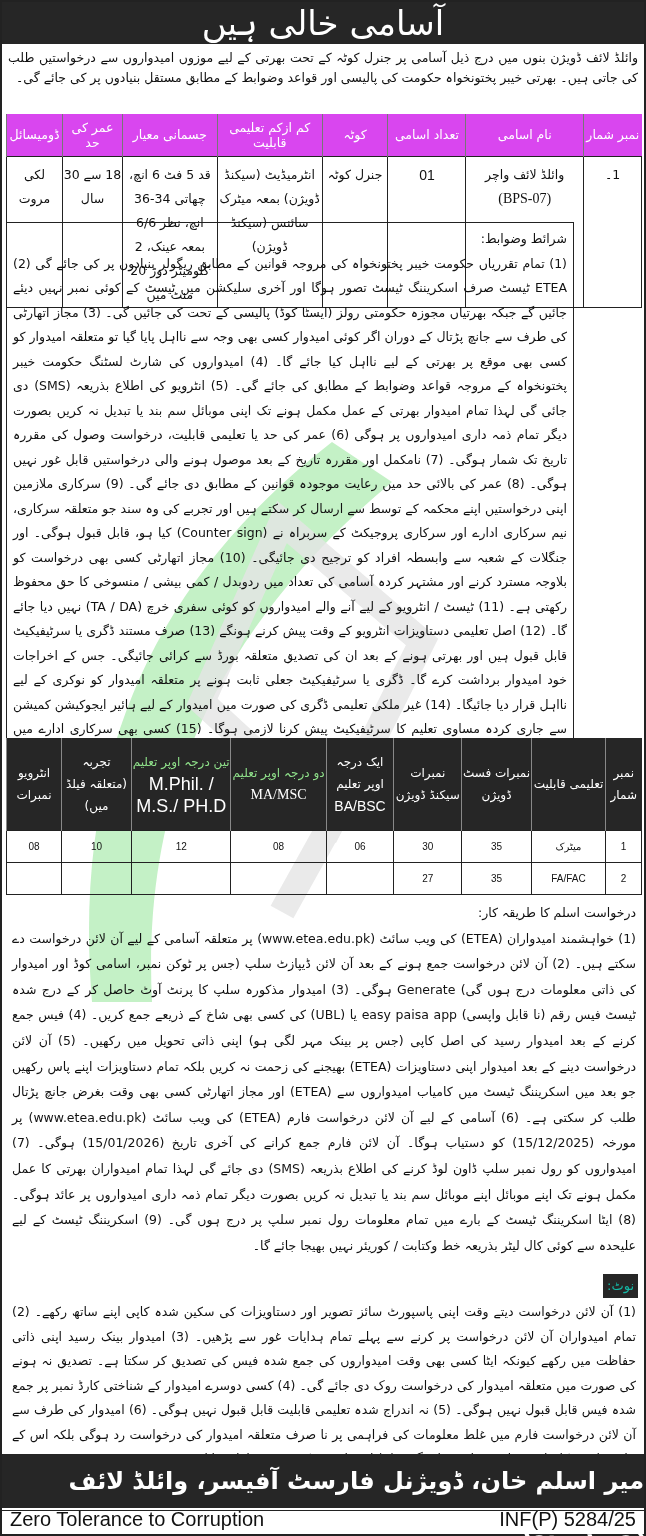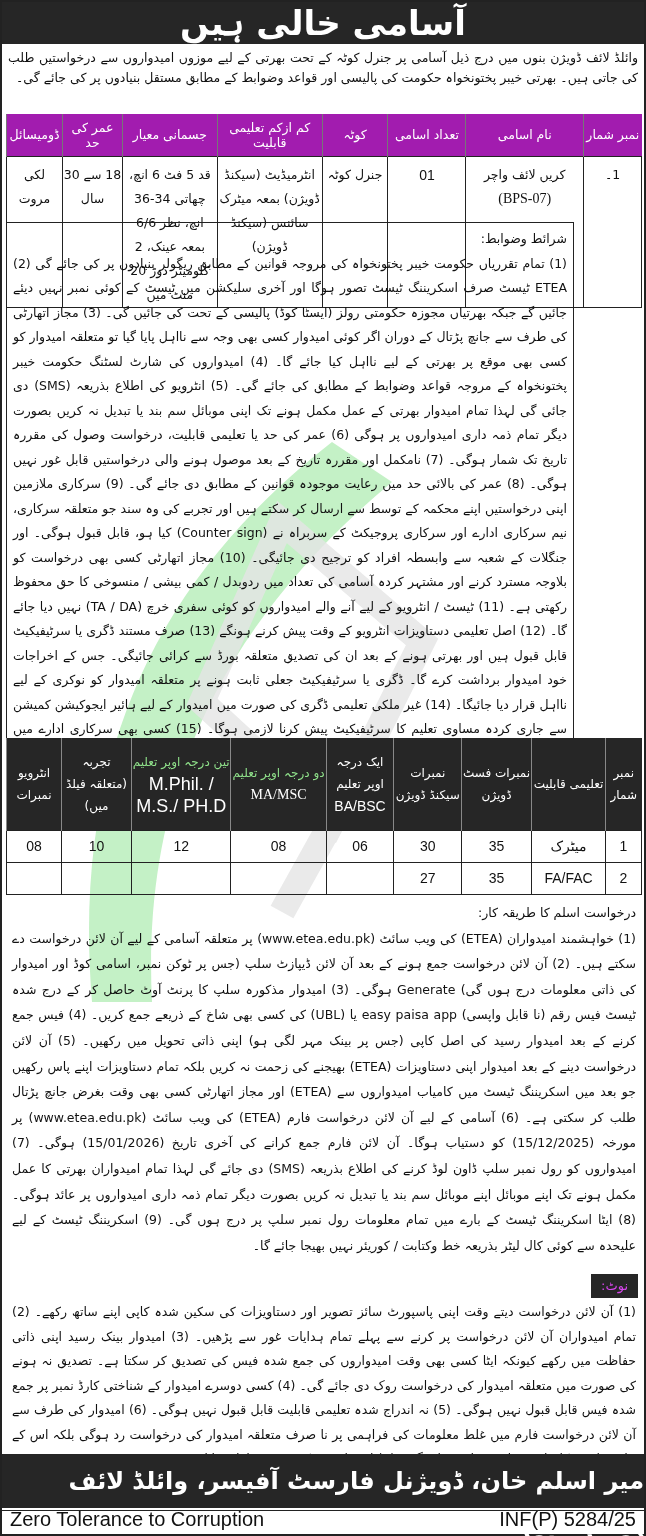--- a/index.html
+++ b/index.html
@@ -1,31 +1,31 @@
 <!DOCTYPE html>
 <html><head>
 <meta charset="utf-8">
 <style>
   * { box-sizing: border-box; margin: 0; padding: 0; }
   html, body { width: 646px; height: 1536px; background: #ffffff; overflow: hidden; }
   body { font-family: "DejaVu Sans", sans-serif; color: #111; position: relative; }
   .page { position: absolute; left: 0; top: 0; width: 646px; height: 1536px; border: 2px solid #222; background: #fff; }
-  .title-bar { position: absolute; left: 0; top: 0; width: 642px; height: 42px; background: #262626; color: #fff; text-align: center; font-size: 34px; font-weight: bold; line-height: 42px; direction: rtl; }
+  .title-bar { position: absolute; left: 0; top: 0; width: 642px; height: 42px; background: #262626; color: #fff; text-align: center; font-size: 34px; font-weight: normal; line-height: 42px; direction: rtl; }
   .intro { position: absolute; left: 6px; top: 46px; width: 630px; direction: rtl; text-align: justify; font-size: 12.5px; line-height: 20px; }
   table { border-collapse: collapse; direction: rtl; position: absolute; }
   .t1 { left: 4px; top: 112px; width: 636px; }
-  .t1 th { background: #a21caf; color: #fff; font-weight: normal; font-size: 12.5px; height: 42px; border-left: 1px solid #777; }
+  .t1 th { background: #d946ef; color: #fff; font-weight: normal; font-size: 12.5px; height: 42px; border-left: 1px solid #777; }
   .t1 td { border: 1.5px solid #222; font-size: 12.5px; text-align: center; vertical-align: top; padding-top: 6px; line-height: 24px; height: 100px; }
   .terms { position: absolute; left: 4px; top: 220px; width: 568px; border: 1.5px solid #222; padding: 4px 6px; direction: rtl; font-size: 12.5px; line-height: 24.5px; text-align: justify; }
   .t2 { left: 4px; top: 736px; width: 636px; }
   .t2 th { background: #262626; color: #fff; font-weight: normal; font-size: 12px; height: 92px; border-left: 1px solid #888; line-height: 22px; vertical-align: middle; }
   .t2 th .green { color: #8fe08a; }
-  .t2 td { border: 1.5px solid #222; text-align: center; font-size: 14px; height: 32px; font-family: "Liberation Sans", sans-serif; }
+  .t2 td { border: 1.5px solid #222; text-align: center; font-size: 10px; height: 32px; font-family: "Liberation Sans", sans-serif; }
   .howto { position: absolute; left: 4px; top: 898px; width: 636px; direction: rtl; padding: 0 6px; font-size: 12.5px; line-height: 25.6px; text-align: justify; }
-  .note-label { position: absolute; right: 6px; top: 1272px; background: #262626; color: #d946ef; padding: 0 10px; font-size: 13px; line-height: 24px; direction: rtl; }
+  .note-label { position: absolute; right: 6px; top: 1272px; background: #262626; color: #14b8a6; padding: 0 4px; font-size: 13px; line-height: 24px; direction: rtl; }
   .notes { position: absolute; left: 4px; top: 1298px; width: 636px; direction: rtl; padding: 0 6px; font-size: 12.5px; line-height: 24.5px; text-align: justify; }
   .signature-bar { position: absolute; left: 0; top: 1452px; width: 642px; height: 54px; background: #262626; color: #fff; text-align: right; font-size: 24px; font-weight: bold; line-height: 54px; direction: rtl; }
   .footer { position: absolute; left: 0; top: 1508px; width: 642px; height: 18px; display: flex; justify-content: space-between; align-items: center; padding: 0 8px; font-family: "Liberation Sans", sans-serif; font-size: 20px; border-top: 1px solid #222; }
   .watermark { position: absolute; left: 30px; top: 440px; width: 420px; height: 560px; pointer-events: none; opacity: 0.55; }
   .cell-ltr { direction: ltr; unicode-bidi: embed; }
 </style>
 </head>
 <body>
 
 <div class="page">
@@ -52,21 +52,21 @@
         <th style="width:105px">کم ازکم تعلیمی قابلیت</th>
         <th style="width:95px">جسمانی معیار</th>
         <th style="width:60px">عمر کی حد</th>
         <th style="width:56px">ڈومیسائل</th>
       </tr>
     </thead>
     <tbody>
       <tr>
         <td>1۔</td>
         <td>
-          <div>کریں لائف واچر</div>
+          <div>وائلڈ لائف واچر</div>
           <div class="cell-ltr" style="font-family:Liberation Serif, serif;font-size:14px">(BPS-07)</div>
         </td>
         <td style="font-family:'Liberation Sans',sans-serif;font-size:14px">01</td>
         <td>جنرل کوٹہ</td>
         <td>انٹرمیڈیٹ (سیکنڈ ڈویژن) بمعہ میٹرک سائنس (سیکنڈ ڈویژن)</td>
         <td>قد 5 فٹ 6 انچ، چھاتی 34-36 انچ، نظر 6/6 بمعہ عینک، 2 کلومیٹر دوڑ 20 منٹ میں</td>
         <td>18 سے 30 سال</td>
         <td>لکی مروت</td>
       </tr>
     </tbody>

